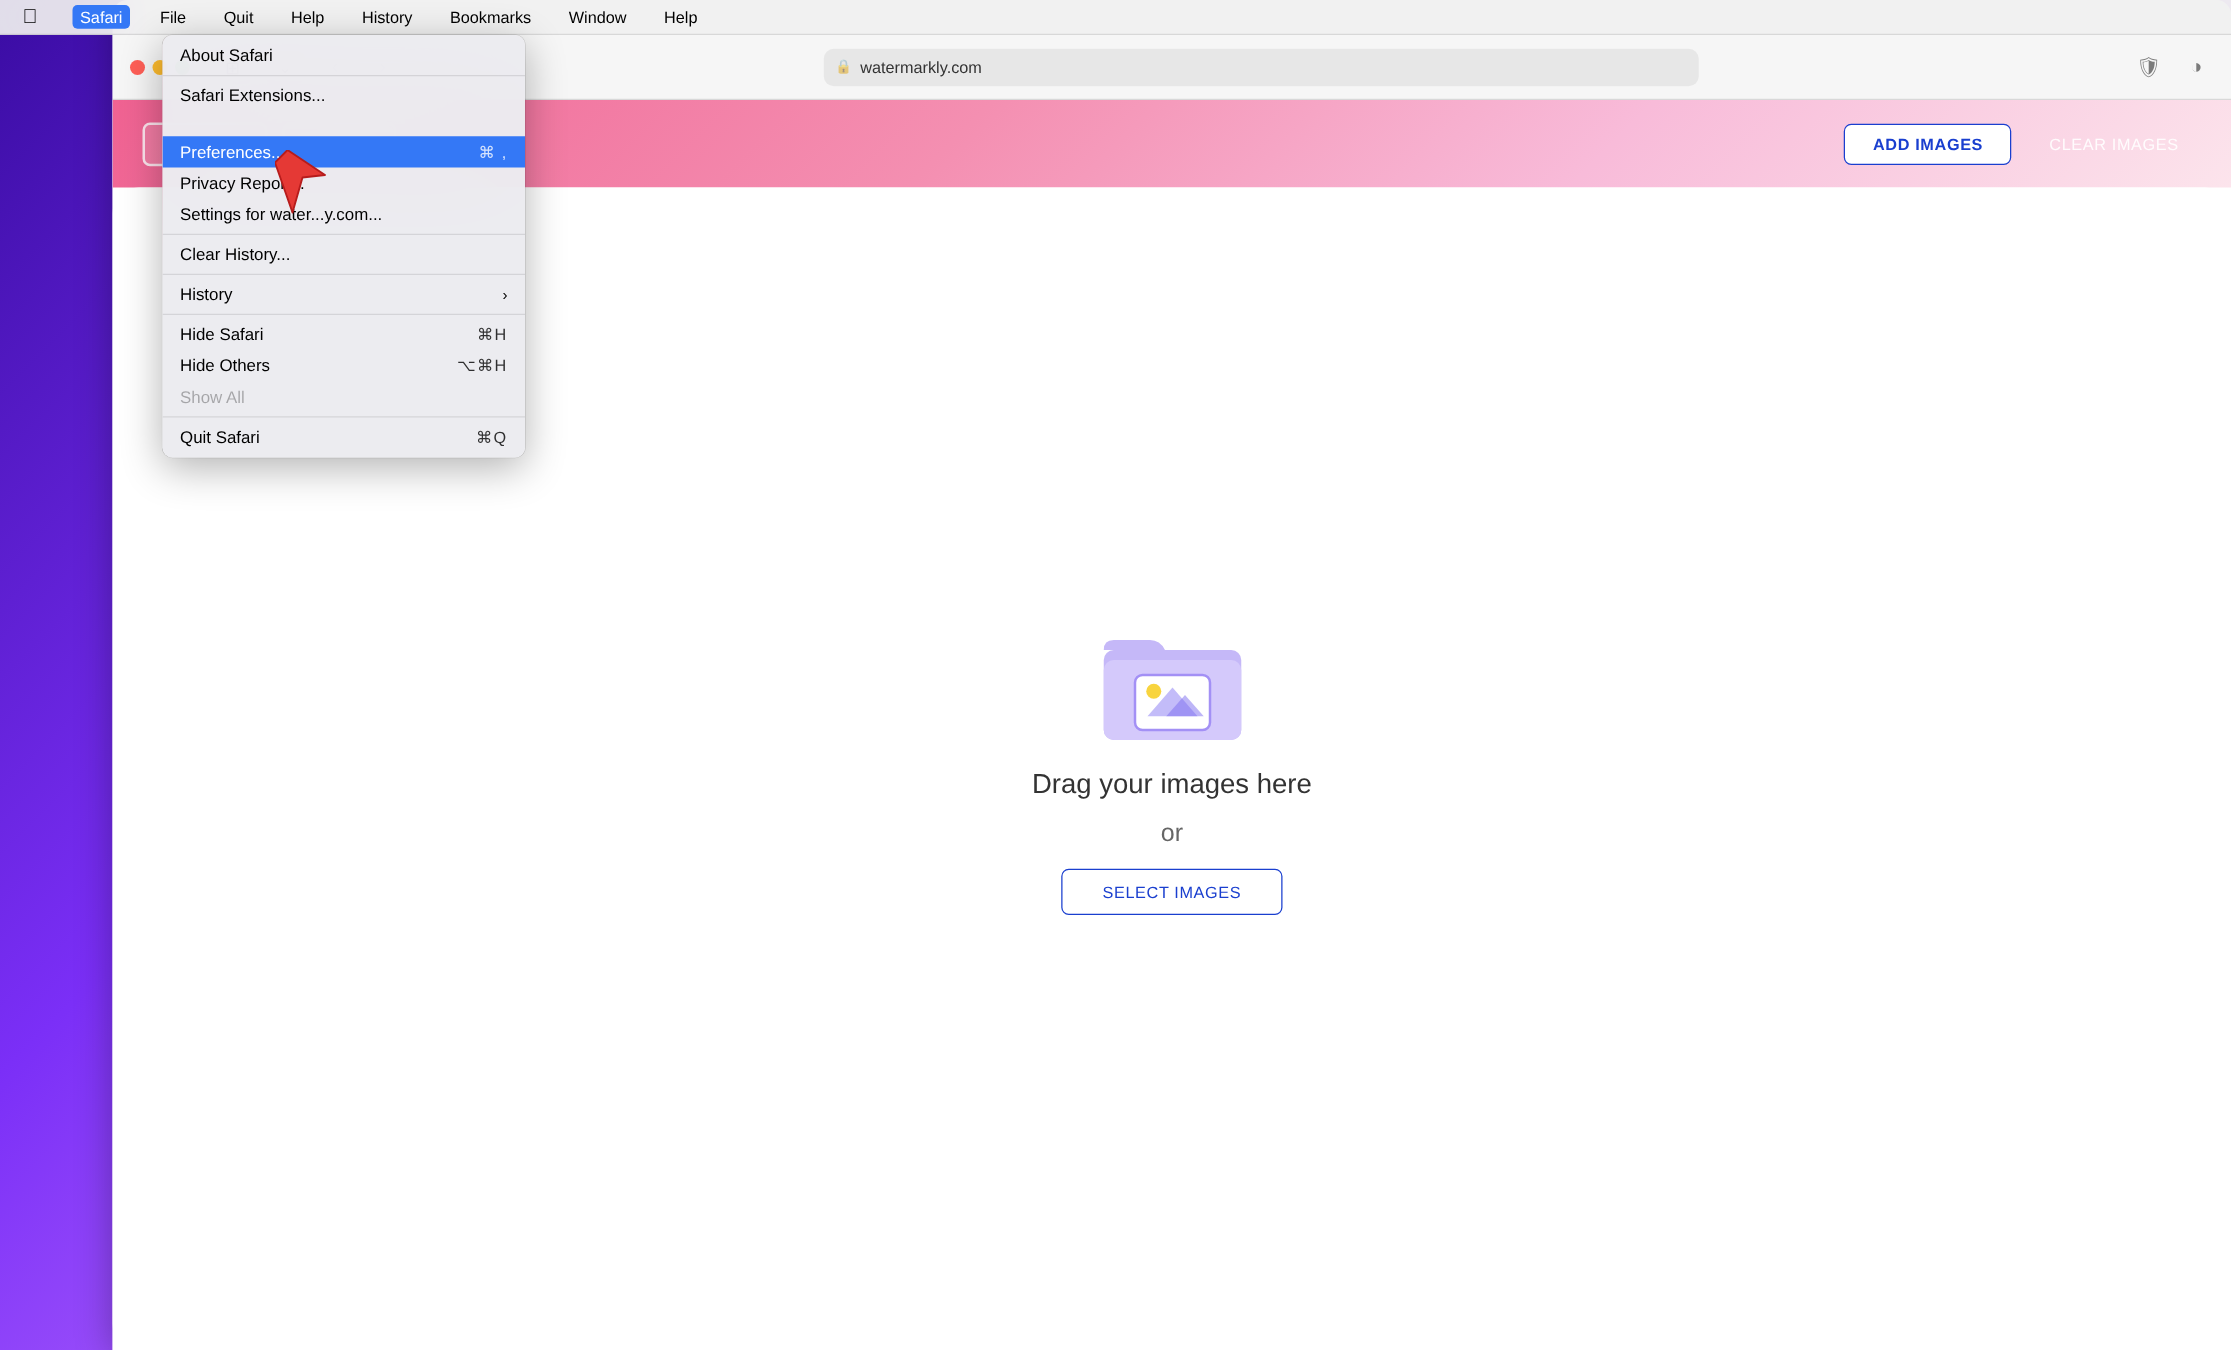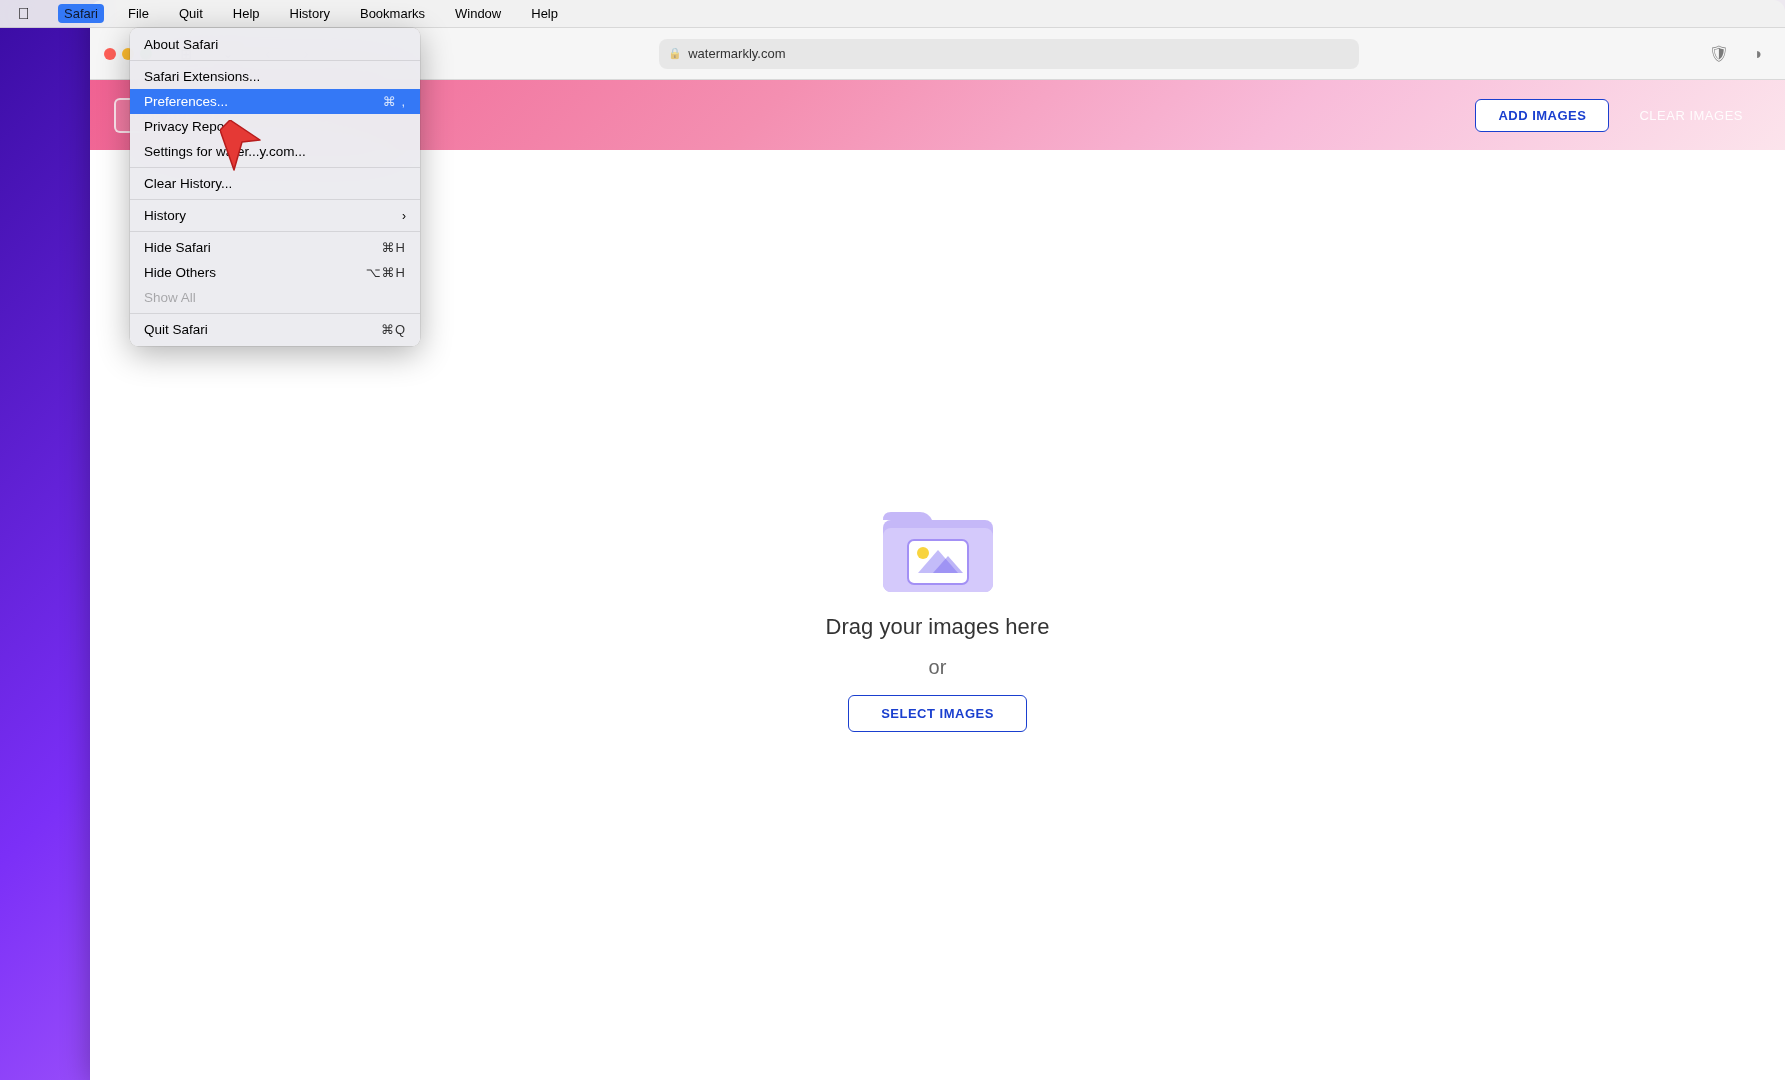--- a/index.html
+++ b/index.html
@@ -55,21 +55,21 @@
       font-size: 13px;
       color: #000;
       cursor: pointer;
       padding: 2px 6px;
       border-radius: 4px;
       white-space: nowrap;
       user-select: none;
     }
     .menu-bar-item.active {
       background: #3478f6;
-      color: #0f172a;
+      color: #ffffff;
     }
     .apple-icon {
       font-size: 16px;
       margin-right: 4px;
     }
 
     
     .dropdown-menu {
       position: absolute;
       top: 28px;
@@ -92,20 +92,21 @@
       font-size: 13.5px;
       color: #000;
       cursor: pointer;
       user-select: none;
       min-height: 24px;
       text-align: center;
     }
     .menu-item.highlighted {
       background: #3478f6;
       color: #fff;
+      margin-top: 20px;
     }
     .menu-item.disabled {
       color: rgba(0,0,0,0.3);
       cursor: default;
     }
     .menu-item .shortcut {
       font-size: 13px;
       opacity: 0.8;
       letter-spacing: 1px;
     }
@@ -302,21 +303,21 @@
       color: #666;
     }
 
     .btn-select-images {
       padding: 10px 32px;
       background: #fff;
       color: #1a3fcf;
       border: 1.5px solid #1a3fcf;
       border-radius: 6px;
       font-size: 13px;
-      font-weight: 700;
+      font-weight: 400;
       cursor: pointer;
       letter-spacing: 0.5px;
     }
 
     
     .left-sidebar {
       position: absolute;
       top: 28px;
       left: 0;
       width: 90px;

